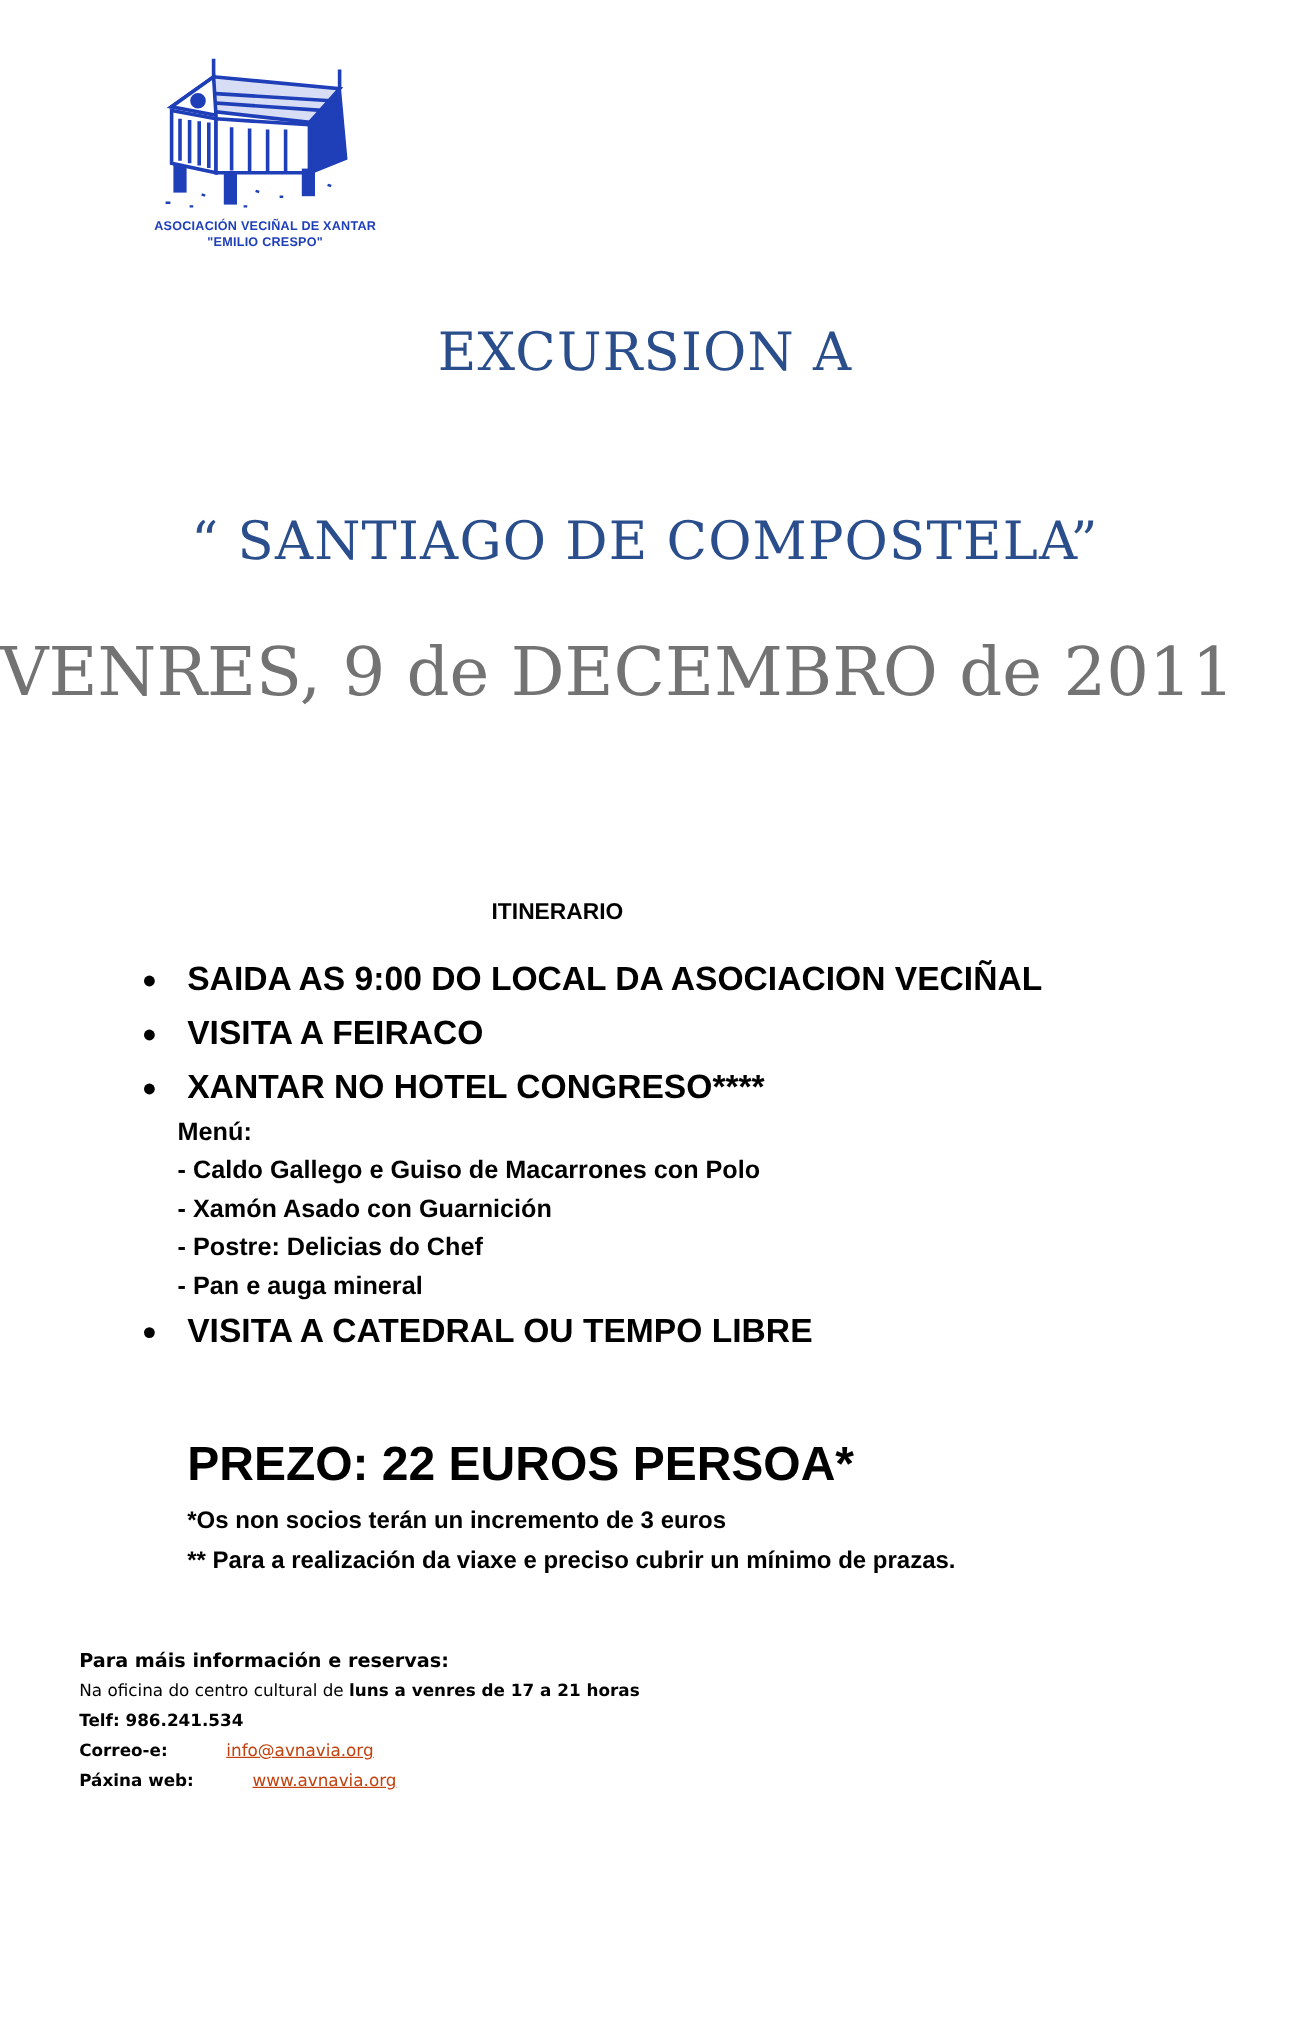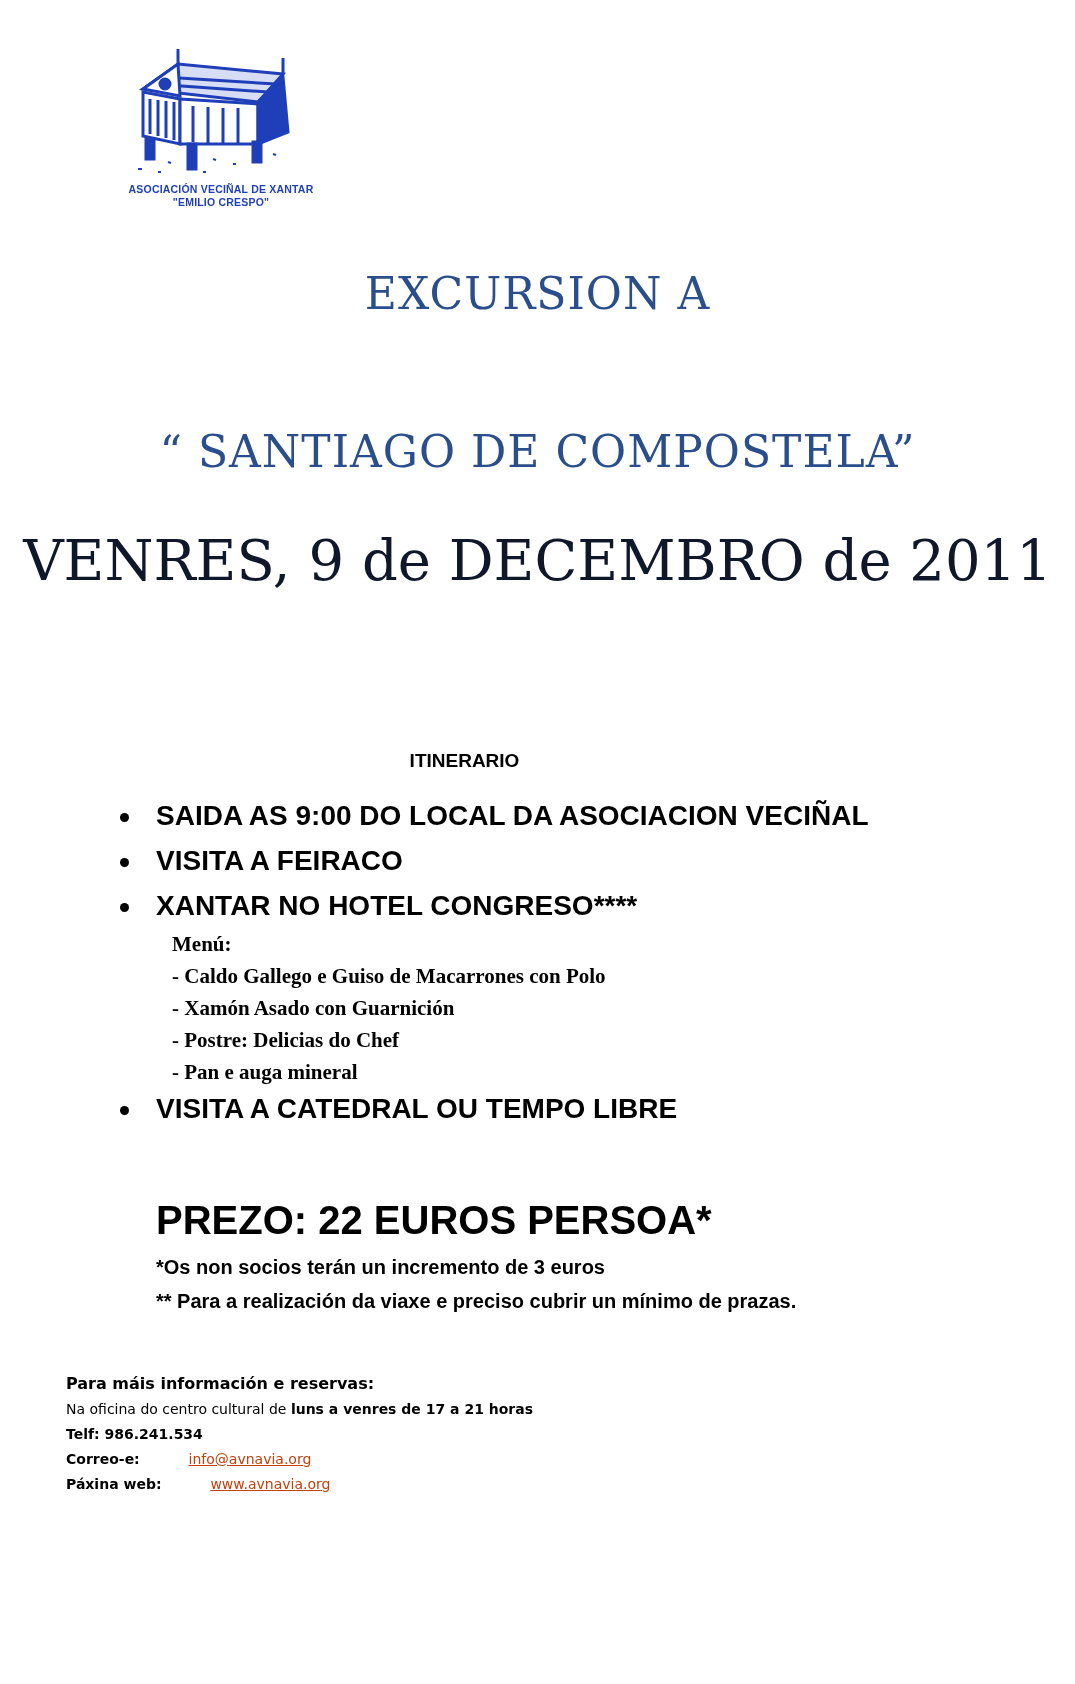--- a/index.html
+++ b/index.html
@@ -6,27 +6,27 @@
   body { width: 1075px; height: 1684px; position: relative; overflow: hidden; font-family: "Liberation Sans", sans-serif; color: #000; }
   .abs { position: absolute; }
   .logo { left: 88px; top: 44px; width: 250px; height: 170px; }
   .logo svg { position: absolute; left: 30px; top: 0; }
   .logo-line1, .logo-line2 { position: absolute; width: 250px; text-align: center; color: #1f3fb8; font-weight: bold; font-size: 10.5px; letter-spacing: 0.2px; }
   .logo-line1 { top: 139px; left: 8px; }
   .logo-line2 { top: 152px; left: 8px; }
   .title { left: 0; width: 1075px; text-align: center; font-family: "DejaVu Serif", serif; color: #2a4e8c; font-size: 44px; letter-spacing: 1px; }
   .title.t1 { top: 268px; }
   .title.t2 { top: 402px; margin-top: 24px; }
-  .date { left: 0; width: 1075px; text-align: center; font-family: "DejaVu Serif", serif; color: #0f172a; font-size: 56px; top: 528px; letter-spacing: 0px; }
+  .date { left: 0; width: 1075px; text-align: left; font-family: "DejaVu Serif", serif; color: #737373; font-size: 56px; top: 528px; letter-spacing: 0px; }
   .itin { left: 0; width: 929px; text-align: center; font-weight: bold; font-size: 19px; top: 750px; }
   .bullets { left: 120px; top: 800px; }
   .bullet { position: absolute; left: 0; white-space: nowrap; font-weight: bold; font-size: 28px; }
   .bullet .dot { position: absolute; left: 0; top: 13px; width: 9px; height: 9px; border-radius: 50%; background: #000; }
   .bullet .txt { position: absolute; left: 36px; top: 0; white-space: nowrap; }
-  .menu-line { position: absolute; left: 52px; white-space: nowrap; font-weight: bold; font-size: 21px; font-family: Liberation Serif, serif; }
+  .menu-line { position: absolute; left: 28px; white-space: nowrap; font-weight: bold; font-size: 21px; }
   .price { left: 156px; top: 1198px; font-weight: bold; font-size: 40px; white-space: nowrap; }
   .note { left: 156px; font-weight: bold; font-size: 20px; white-space: nowrap; }
   .contact { left: 66px; font-family: "DejaVu Sans", sans-serif; font-size: 14px; white-space: nowrap; }
   .contact.head { font-size: 16px; font-weight: bold; }
   .contact b { font-weight: bold; }
   .contact a { color: #c2410c; text-decoration: underline; padding-left: 44px; }
 </style>
 </head>
 <body>
 

